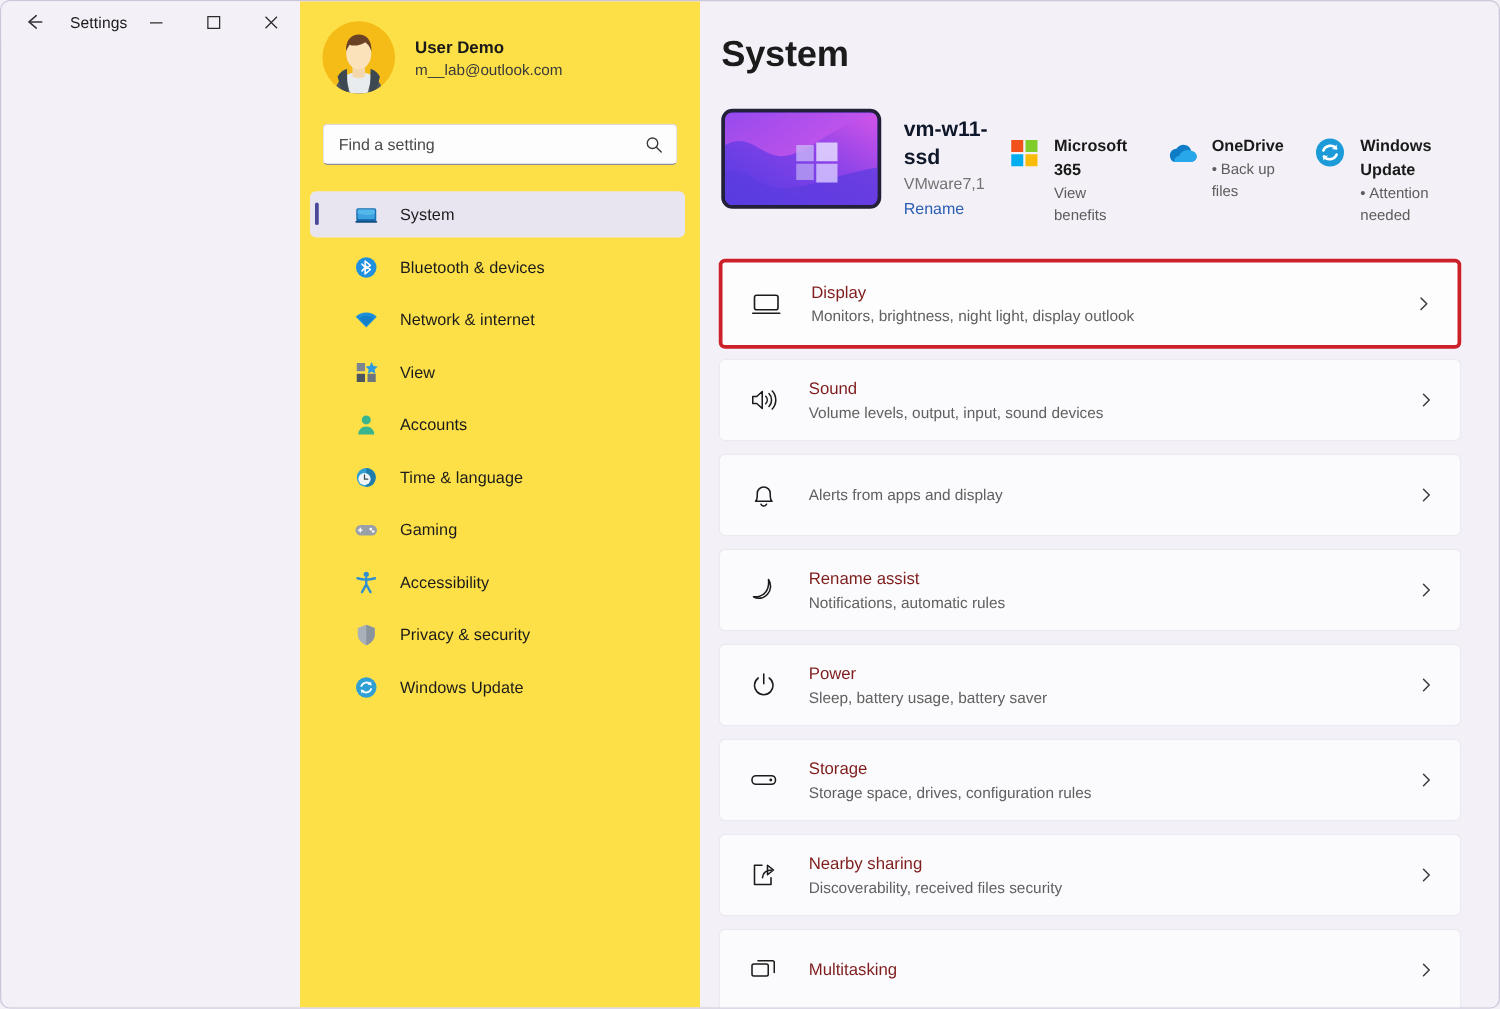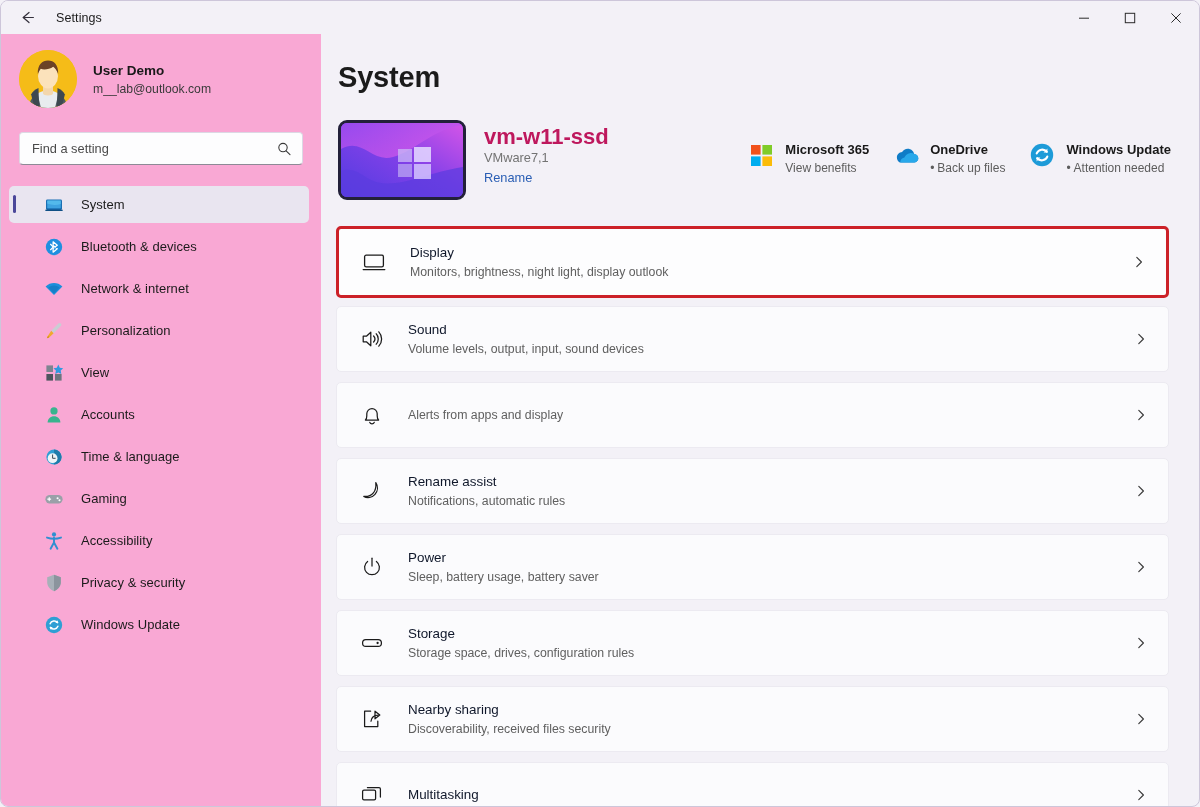--- a/index.html
+++ b/index.html
@@ -18,21 +18,21 @@
 
   
   #window {
     position: absolute;
     inset: 0;
     background: #f3f1f7;
     border: 1px solid #cdc6da;
     border-radius: 8px;
     overflow: hidden;
     display: flex;
-    flex-direction: column;
+    flex-direction: row;
   }
 
   
   #titlebar {
     height: 33px;
     flex: 0 0 33px;
     display: flex;
     align-items: center;
     background: #f3f1f7;
     position: relative;
@@ -67,21 +67,21 @@
     flex: 1 1 auto;
     display: flex;
     min-height: 0;
     position: relative;
   }
 
   
   #sidebar {
     width: 320px;
     flex: 0 0 320px;
-    background: #f9a8d4;
+    background: #fde047;
     padding: 0 12px 0 0;
     overflow: hidden;
   }
 
   #account {
     display: flex;
     align-items: center;
     padding: 14px 0 0 18px;
     height: 76px;
   }
@@ -191,23 +191,23 @@
     width: 128px; height: 80px;
     flex: 0 0 128px;
     border: 3px solid #23213a;
     border-radius: 9px;
     overflow: hidden;
     position: relative;
     background: #6a3df0;
   }
   #device-info { margin-left: 18px; padding-top: 6px; }
   .device-name {
-    font-size: 22px;
+    font-size: 17px;
     font-weight: bold;
-    color: #be185d;
+    color: #0f172a;
     line-height: 22px;
   }
   .device-model {
     font-size: 12.8px;
     color: #737373;
     line-height: 20px;
   }
   .device-rename {
     font-size: 12.8px;
     color: #2a5eb4;
@@ -274,21 +274,21 @@
   .card-icon {
     width: 30px; height: 30px;
     flex: 0 0 30px;
     display: flex; align-items: center; justify-content: center;
     margin-right: 21px;
     color: #1b1b1b;
   }
   .card-text { flex: 1 1 auto; min-width: 0; }
   .card-title {
     font-size: 13.4px;
-    color: #0f172a;
+    color: #7f1d1d;
     line-height: 20px;
   }
   .card-sub {
     font-size: 12.3px;
     color: #606060;
     line-height: 18px;
   }
   .card-chevron {
     flex: 0 0 18px;
     display: flex; align-items: center; justify-content: center;
@@ -390,30 +390,20 @@
         <div class="nav-item">
           <span class="nav-icon">
             <svg width="20" height="20" viewBox="0 0 20 20">
               <path d="M1.6 7.4 C4.1 5.1 6.9 4 10 4 s5.9 1.1 8.4 3.4 L10 15.9 Z" fill="#1c8fdb"></path>
               <path d="M4.4 8.6 C6.2 7.2 8 6.5 10 6.5 s3.8 .7 5.6 2.1 L10 14.6 Z" fill="#0f6fb3" opacity=".5"></path>
             </svg>
           </span>
           <span class="nav-label">Network &amp; internet</span>
         </div>
 
-        <div class="nav-item">
-          <span class="nav-icon">
-            <svg width="20" height="20" viewBox="0 0 20 20">
-              <path d="M16.8 2.6 c.8 .8 .8 1.6 0 2.4 L9.6 12.2 L7.2 9.8 L14.4 2.6 c.8 -.8 1.6 -.8 2.4 0 Z" fill="#c9cdd3"></path>
-              <path d="M7.2 9.8 L9.6 12.2 L6.5 15.3 c-1 1 -2.3 1.6 -3.6 1.9 c.3 -1.3 .9 -2.6 1.9 -3.6 Z" fill="#f0a92e"></path>
-              <path d="M3.1 17.2 c.9 -.2 1.7 -.5 2.3 -1 l-1.3 -1.3 c-.5 .6 -.8 1.4 -1 2.3 Z" fill="#d08c17"></path>
-            </svg>
-          </span>
-          <span class="nav-label">Personalization</span>
-        </div>
 
         <div class="nav-item">
           <span class="nav-icon">
             <svg width="20" height="20" viewBox="0 0 20 20">
               <rect x="2.4" y="2.4" width="6.6" height="6.6" fill="#7d8590"></rect>
               <rect x="2.4" y="11" width="6.6" height="6.6" fill="#4d555e"></rect>
               <rect x="11" y="11" width="6.6" height="6.6" fill="#6d757e"></rect>
               <path d="M14.3 1.6 l1.5 3.1 l3.4 .5 l-2.5 2.4 l.6 3.4 l-3 -1.6 l-3 1.6 l.6 -3.4 l-2.5 -2.4 l3.4 -.5 Z" fill="#2f9ae0"></path>
             </svg>
           </span>

